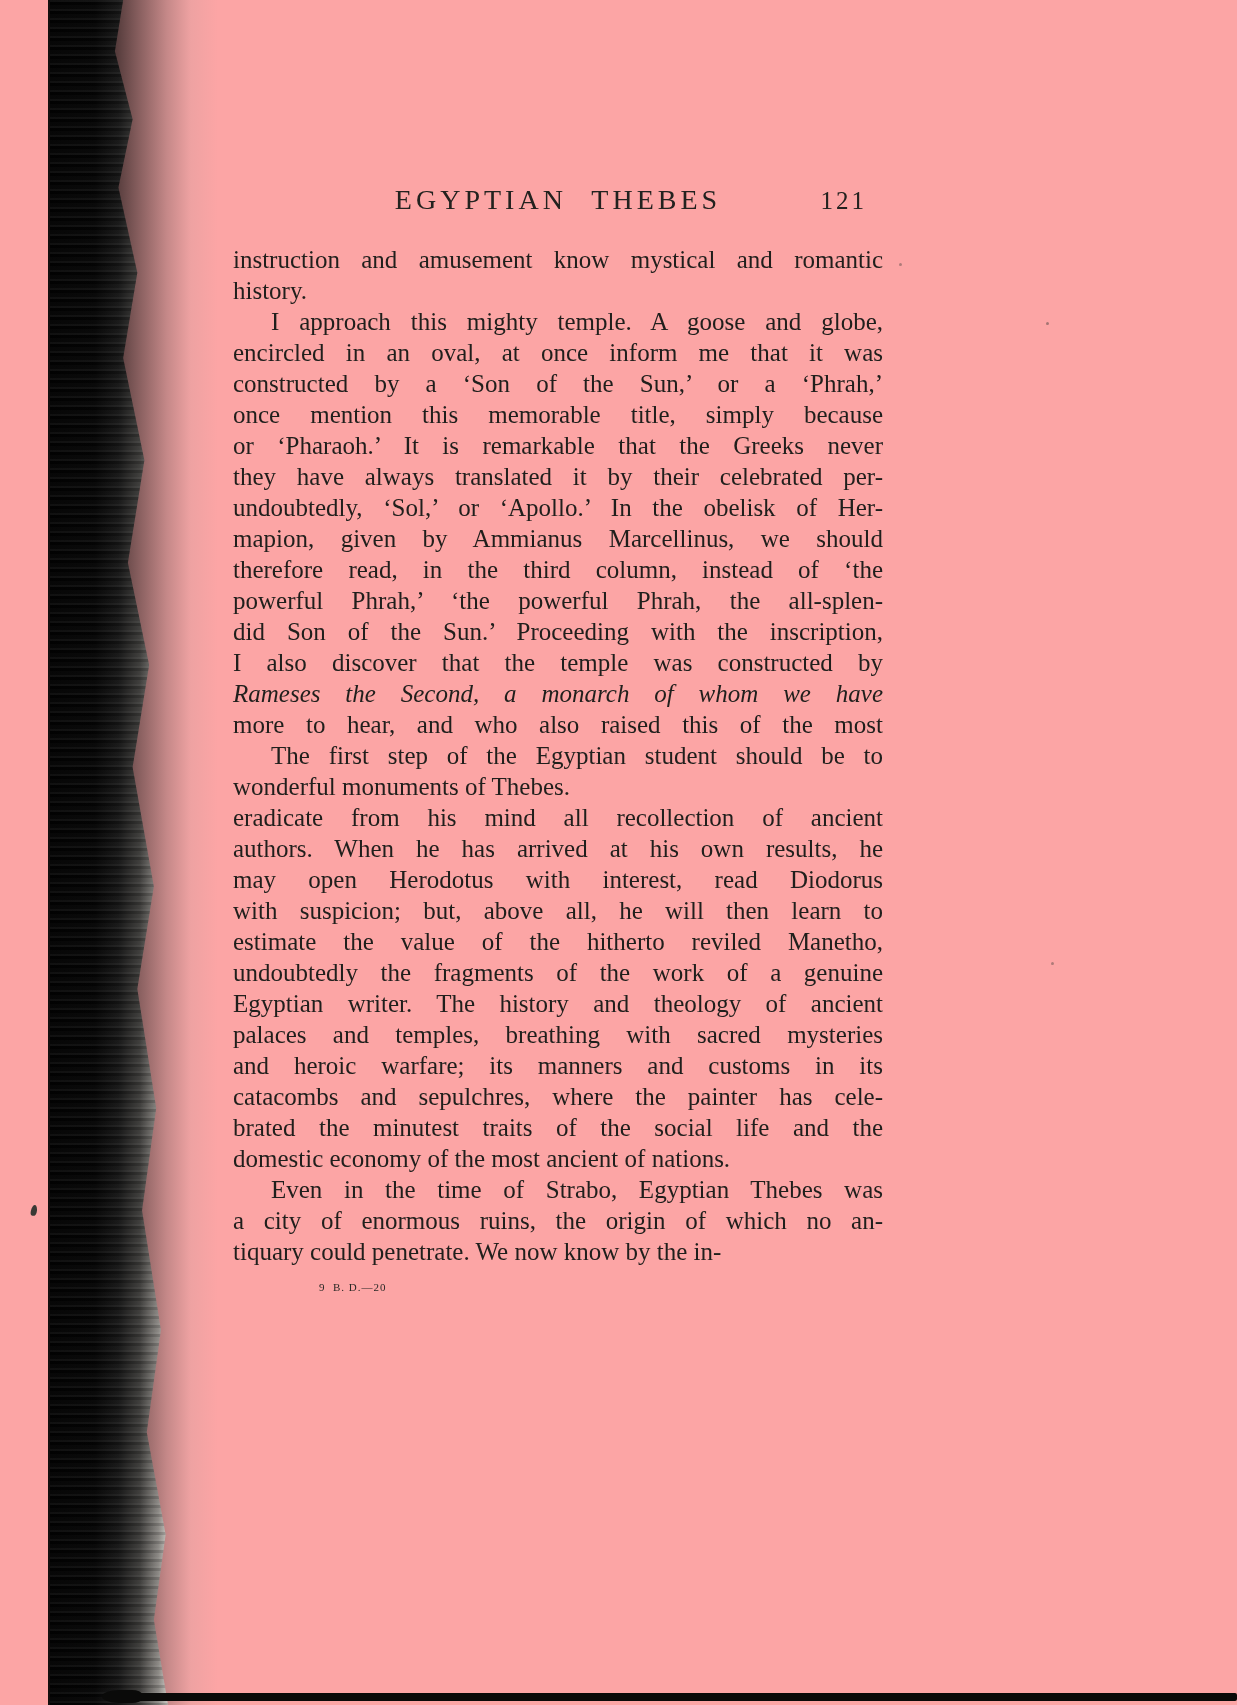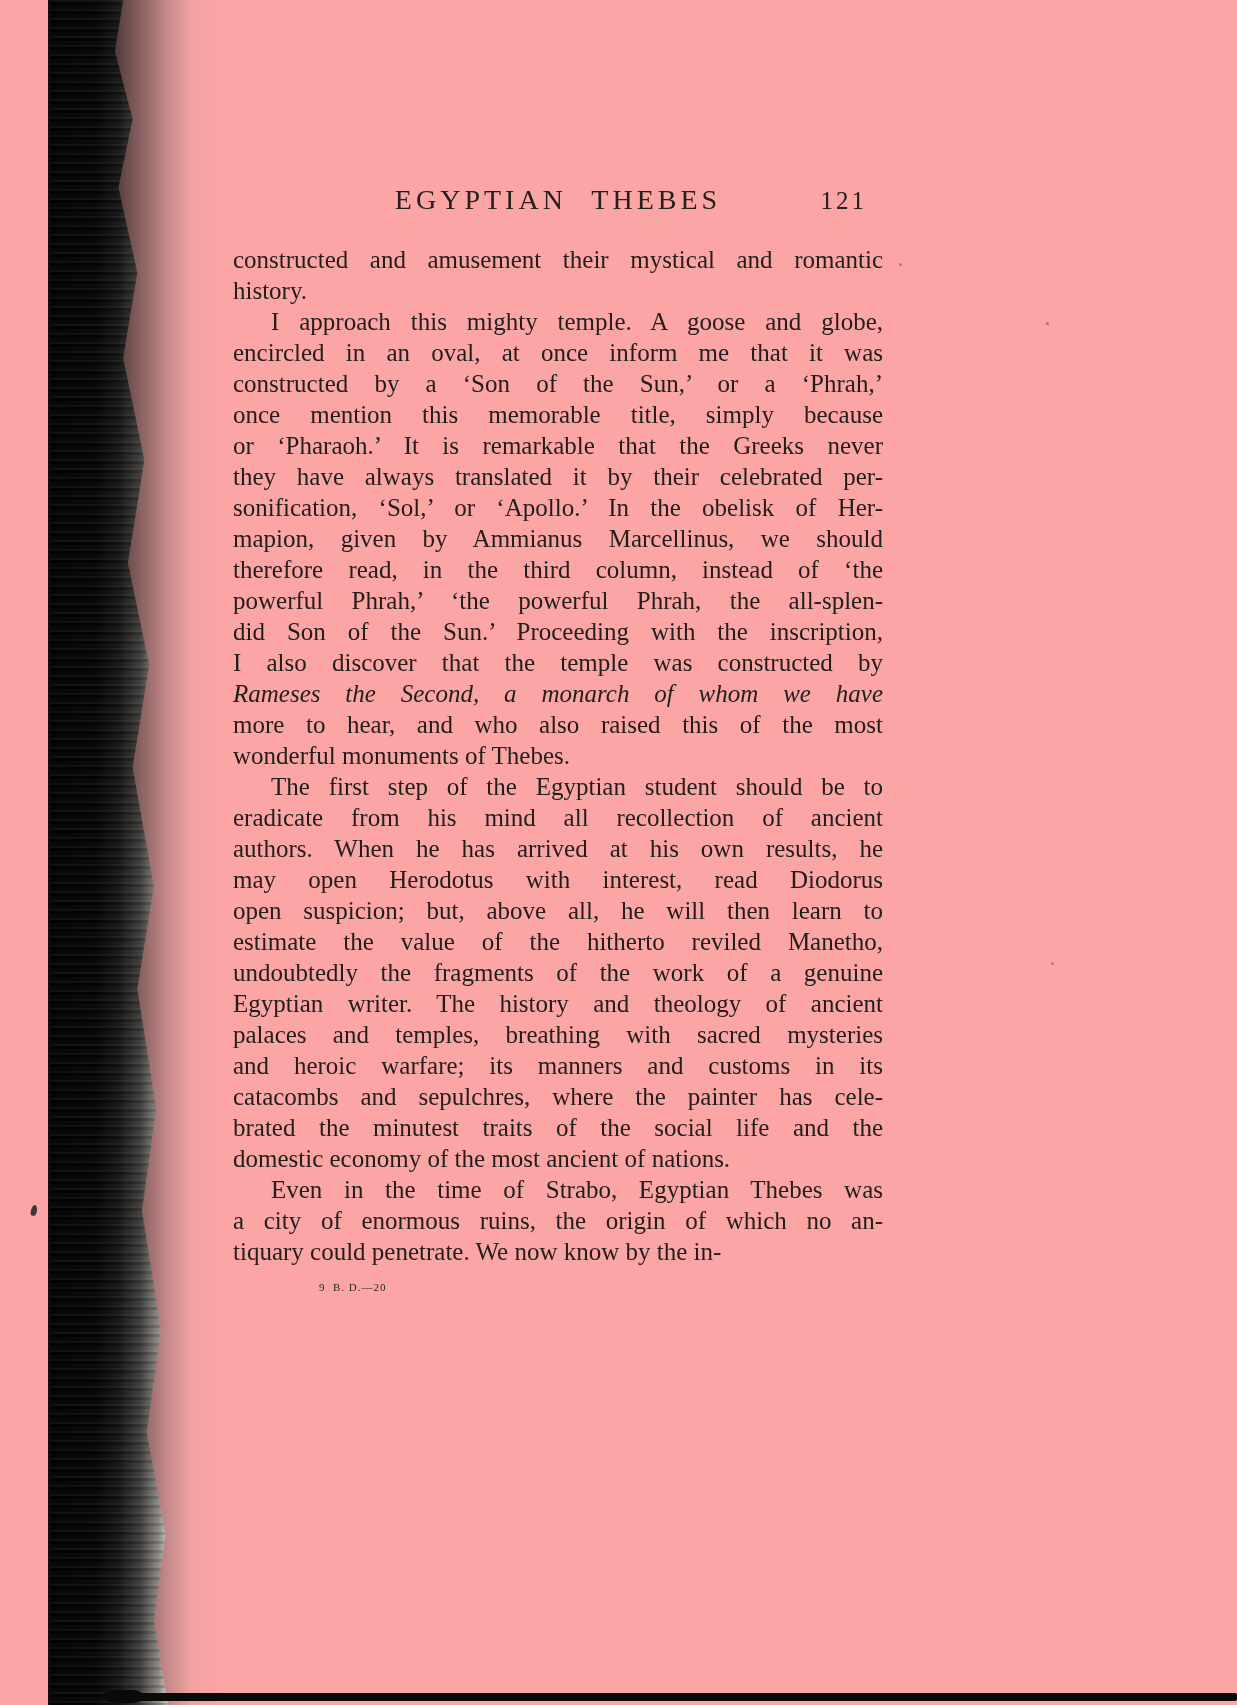--- a/index.html
+++ b/index.html
@@ -154,42 +154,42 @@
   <div class="speck s4"></div>
 
   <div class="text-block">
 
     <div class="page-header">
       <span class="running-title">EGYPTIAN THEBES</span>
       <span class="page-number">121</span>
     </div>
 
     <div class="body-text" id="body-text">
-        <div class="line">constructed and amusement their mystical and romantic</div>
+        <div class="line">instruction and amusement know mystical and romantic</div>
         <div class="line last">history.</div>
         <div class="line indent">I approach this mighty temple. A goose and globe,</div>
         <div class="line">encircled in an oval, at once inform me that it was</div>
         <div class="line">constructed by a ‘Son of the Sun,’ or a ‘Phrah,’</div>
         <div class="line">once mention this memorable title, simply because</div>
         <div class="line">or ‘Pharaoh.’ It is remarkable that the Greeks never</div>
         <div class="line">they have always translated it by their celebrated per-</div>
-        <div class="line">sonification, ‘Sol,’ or ‘Apollo.’ In the obelisk of Her-</div>
+        <div class="line">undoubtedly, ‘Sol,’ or ‘Apollo.’ In the obelisk of Her-</div>
         <div class="line">mapion, given by Ammianus Marcellinus, we should</div>
         <div class="line">therefore read, in the third column, instead of ‘the</div>
         <div class="line">powerful Phrah,’ ‘the powerful Phrah, the all-splen-</div>
         <div class="line">did Son of the Sun.’ Proceeding with the inscription,</div>
         <div class="line">I also discover that the temple was constructed by</div>
         <div class="line italic">Rameses the Second, a monarch of whom we have</div>
         <div class="line">more to hear, and who also raised this of the most</div>
+        <div class="line indent">The first step of the Egyptian student should be to</div>
         <div class="line last">wonderful monuments of Thebes.</div>
-        <div class="line indent">The first step of the Egyptian student should be to</div>
         <div class="line">eradicate from his mind all recollection of ancient</div>
         <div class="line">authors. When he has arrived at his own results, he</div>
         <div class="line">may open Herodotus with interest, read Diodorus</div>
-        <div class="line">open suspicion; but, above all, he will then learn to</div>
+        <div class="line">with suspicion; but, above all, he will then learn to</div>
         <div class="line">estimate the value of the hitherto reviled Manetho,</div>
         <div class="line">undoubtedly the fragments of the work of a genuine</div>
         <div class="line">Egyptian writer. The history and theology of ancient</div>
         <div class="line">palaces and temples, breathing with sacred mysteries</div>
         <div class="line">and heroic warfare; its manners and customs in its</div>
         <div class="line">catacombs and sepulchres, where the painter has cele-</div>
         <div class="line">brated the minutest traits of the social life and the</div>
         <div class="line last">domestic economy of the most ancient of nations.</div>
         <div class="line indent">Even in the time of Strabo, Egyptian Thebes was</div>
         <div class="line">a city of enormous ruins, the origin of which no an-</div>

